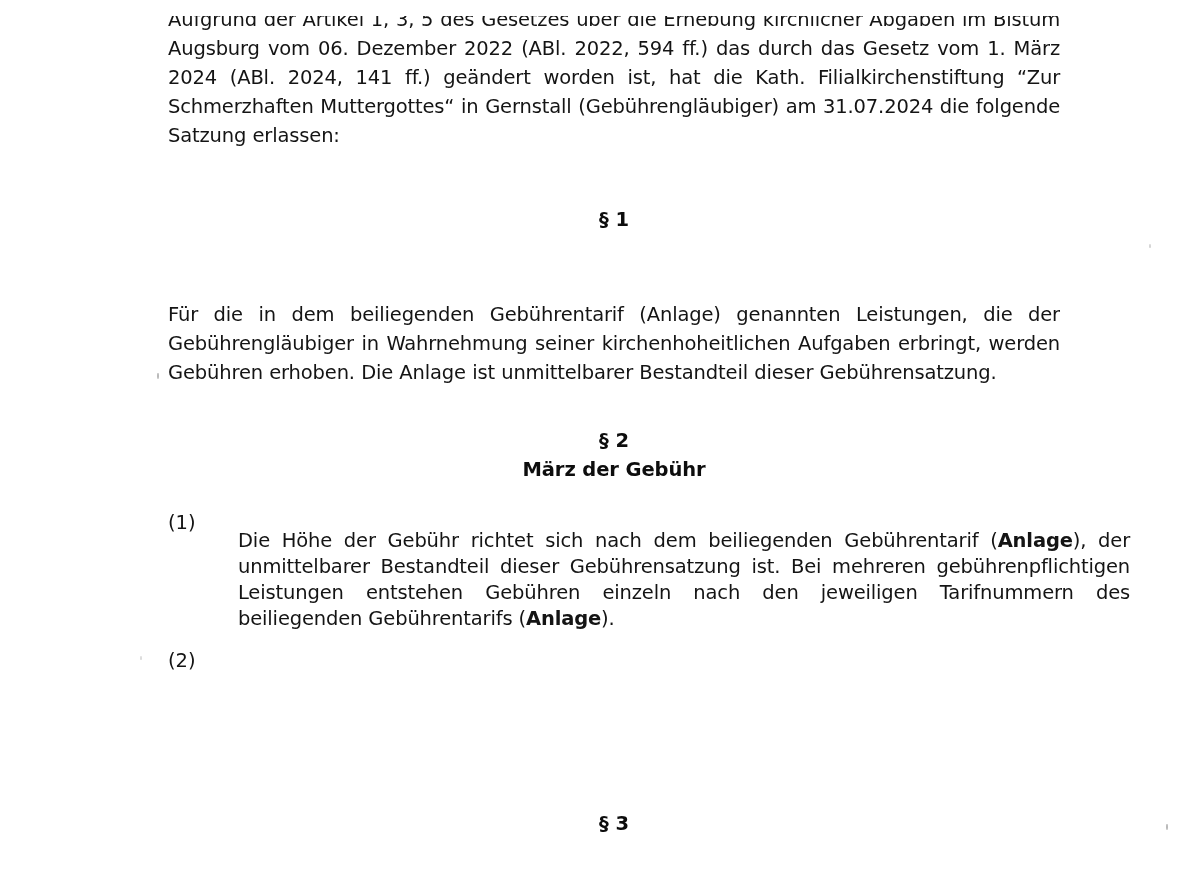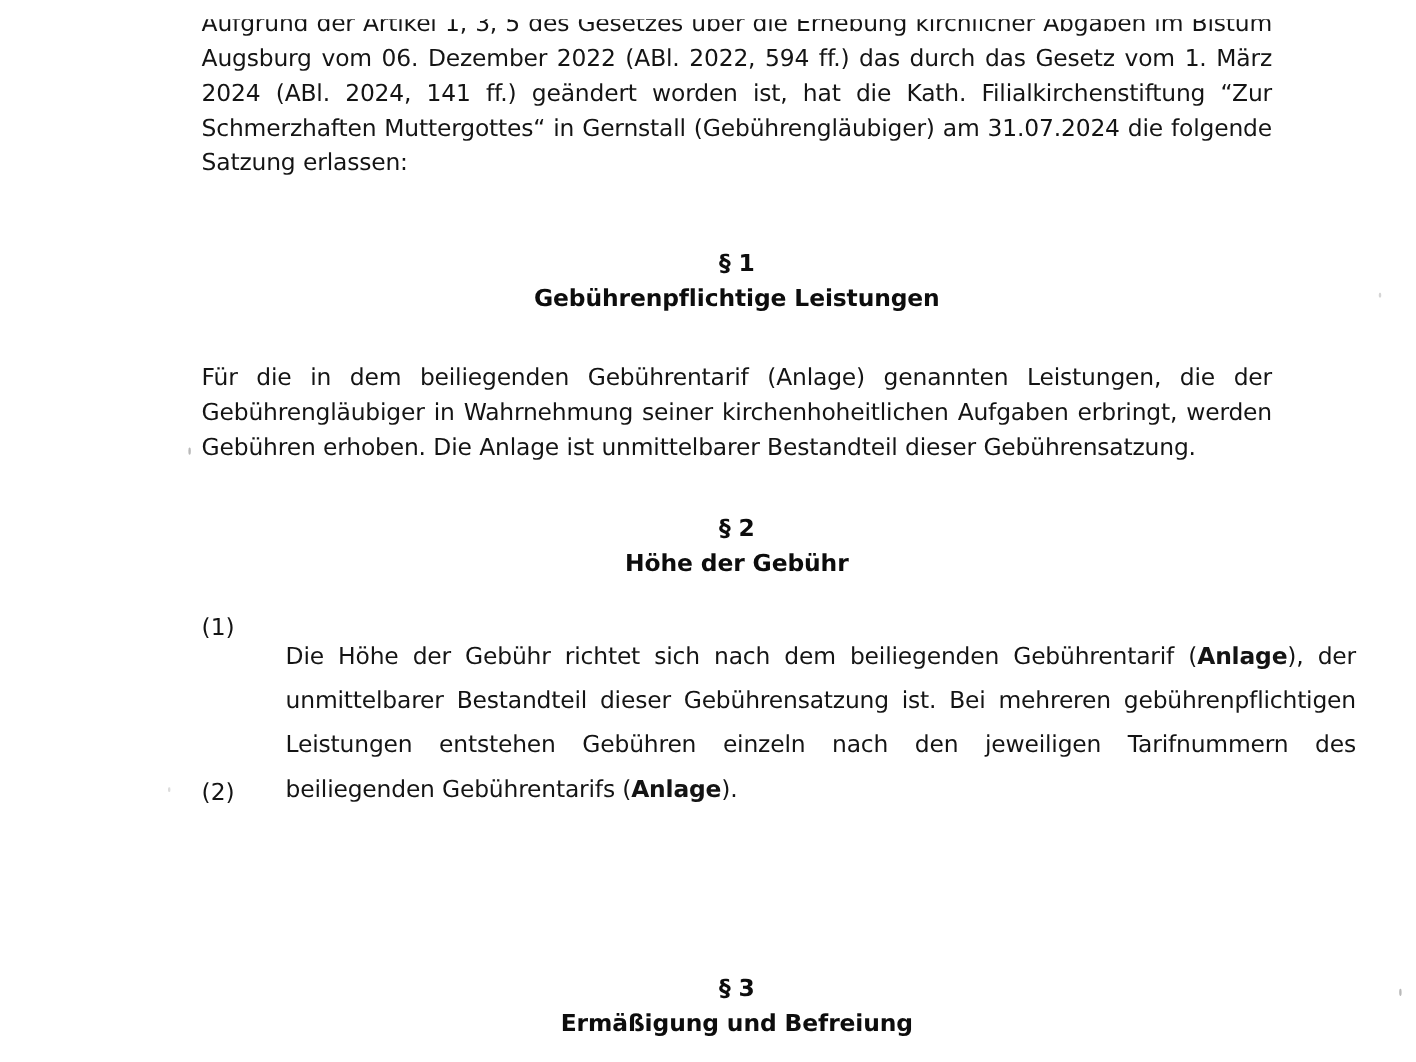--- a/index.html
+++ b/index.html
@@ -63,21 +63,21 @@
   .clause-num {
     position: absolute;
     left: 0;
     top: 0;
     font-size: 19.5px;
     line-height: 29px;
     color: #141414;
   }
   .clause-body {
     font-size: 19.5px;
-    line-height: 37px;
+    line-height: 26px;
     text-align: justify;
     text-justify: inter-word;
     letter-spacing: -0.15px;
     color: #141414;
   }
   .clause-body b { font-weight: bold; }
 
   
   .blk { position: absolute; width: 892px; left: 0; }
   #sec1-head  { top: 189px; }
@@ -118,44 +118,42 @@
 <body>
 
 <div class="page">
 
   <div class="content">
 
     <p class="para para-intro">Aufgrund der Artikel 1, 3, 5 des Gesetzes über die Erhebung kirchlicher Abgaben im Bistum Augsburg vom 06. Dezember 2022 (ABl. 2022, 594 ff.) das durch das Gesetz vom 1. März 2024 (ABl. 2024, 141 ff.) geändert worden ist, hat die Kath. Filialkirchenstiftung “Zur Schmerzhaften Muttergottes“ in Gernstall (Gebührengläubiger) am 31.07.2024 die folgende Satzung erlassen:</p>
 
     <div class="blk section-head" id="sec1-head">
       <span class="section-symbol">§ 1</span>
-      <span class="section-title">Gebührenpflichtige Leistungen</span>
     </div>
 
     <div class="blk" id="sec1-body">
       <p class="para">Für die in dem beiliegenden Gebührentarif (Anlage) genannten Leistungen, die der Gebührengläubiger in Wahrnehmung seiner kirchenhoheitlichen Aufgaben erbringt, werden Gebühren erhoben. Die Anlage ist unmittelbarer Bestandteil dieser Gebührensatzung.</p>
     </div>
 
     <div class="blk section-head" id="sec2-head">
       <span class="section-symbol">§ 2</span>
-      <span class="section-title">Höhe der Gebühr</span>
+      <span class="section-title">März der Gebühr</span>
     </div>
 
     <div class="blk clause" id="sec2-body">
       <span class="clause-num">(1)</span>
       <p class="clause-body">Die Höhe der Gebühr richtet sich nach dem beiliegenden Gebührentarif (<b>Anlage</b>), der unmittelbarer Bestandteil dieser Gebührensatzung ist. Bei mehreren gebührenpflichtigen Leistungen entstehen Gebühren einzeln nach den jeweiligen Tarifnummern des beiliegenden Gebührentarifs (<b>Anlage</b>).</p>
     </div>
 
     <div class="blk clause" id="sec2-body2">
       <span class="clause-num">(2)</span>
     </div>
 
     <div class="blk section-head" id="sec3-head">
       <span class="section-symbol">§ 3</span>
-      <span class="section-title">Ermäßigung und Befreiung</span>
     </div>
 
   </div>
 
   <div class="cut-line">
     <span class="ghost">Der Gebührengläubiger kann im Einzelfall aus Gründen der Billigkeit oder des öffentlichen</span>
   </div>
 
   <div class="speckle" style="left:157px;  top:357px;  width:2px; height:6px;"></div>
   <div class="speckle" style="left:1166px; top:808px;  width:2px; height:6px;"></div>

